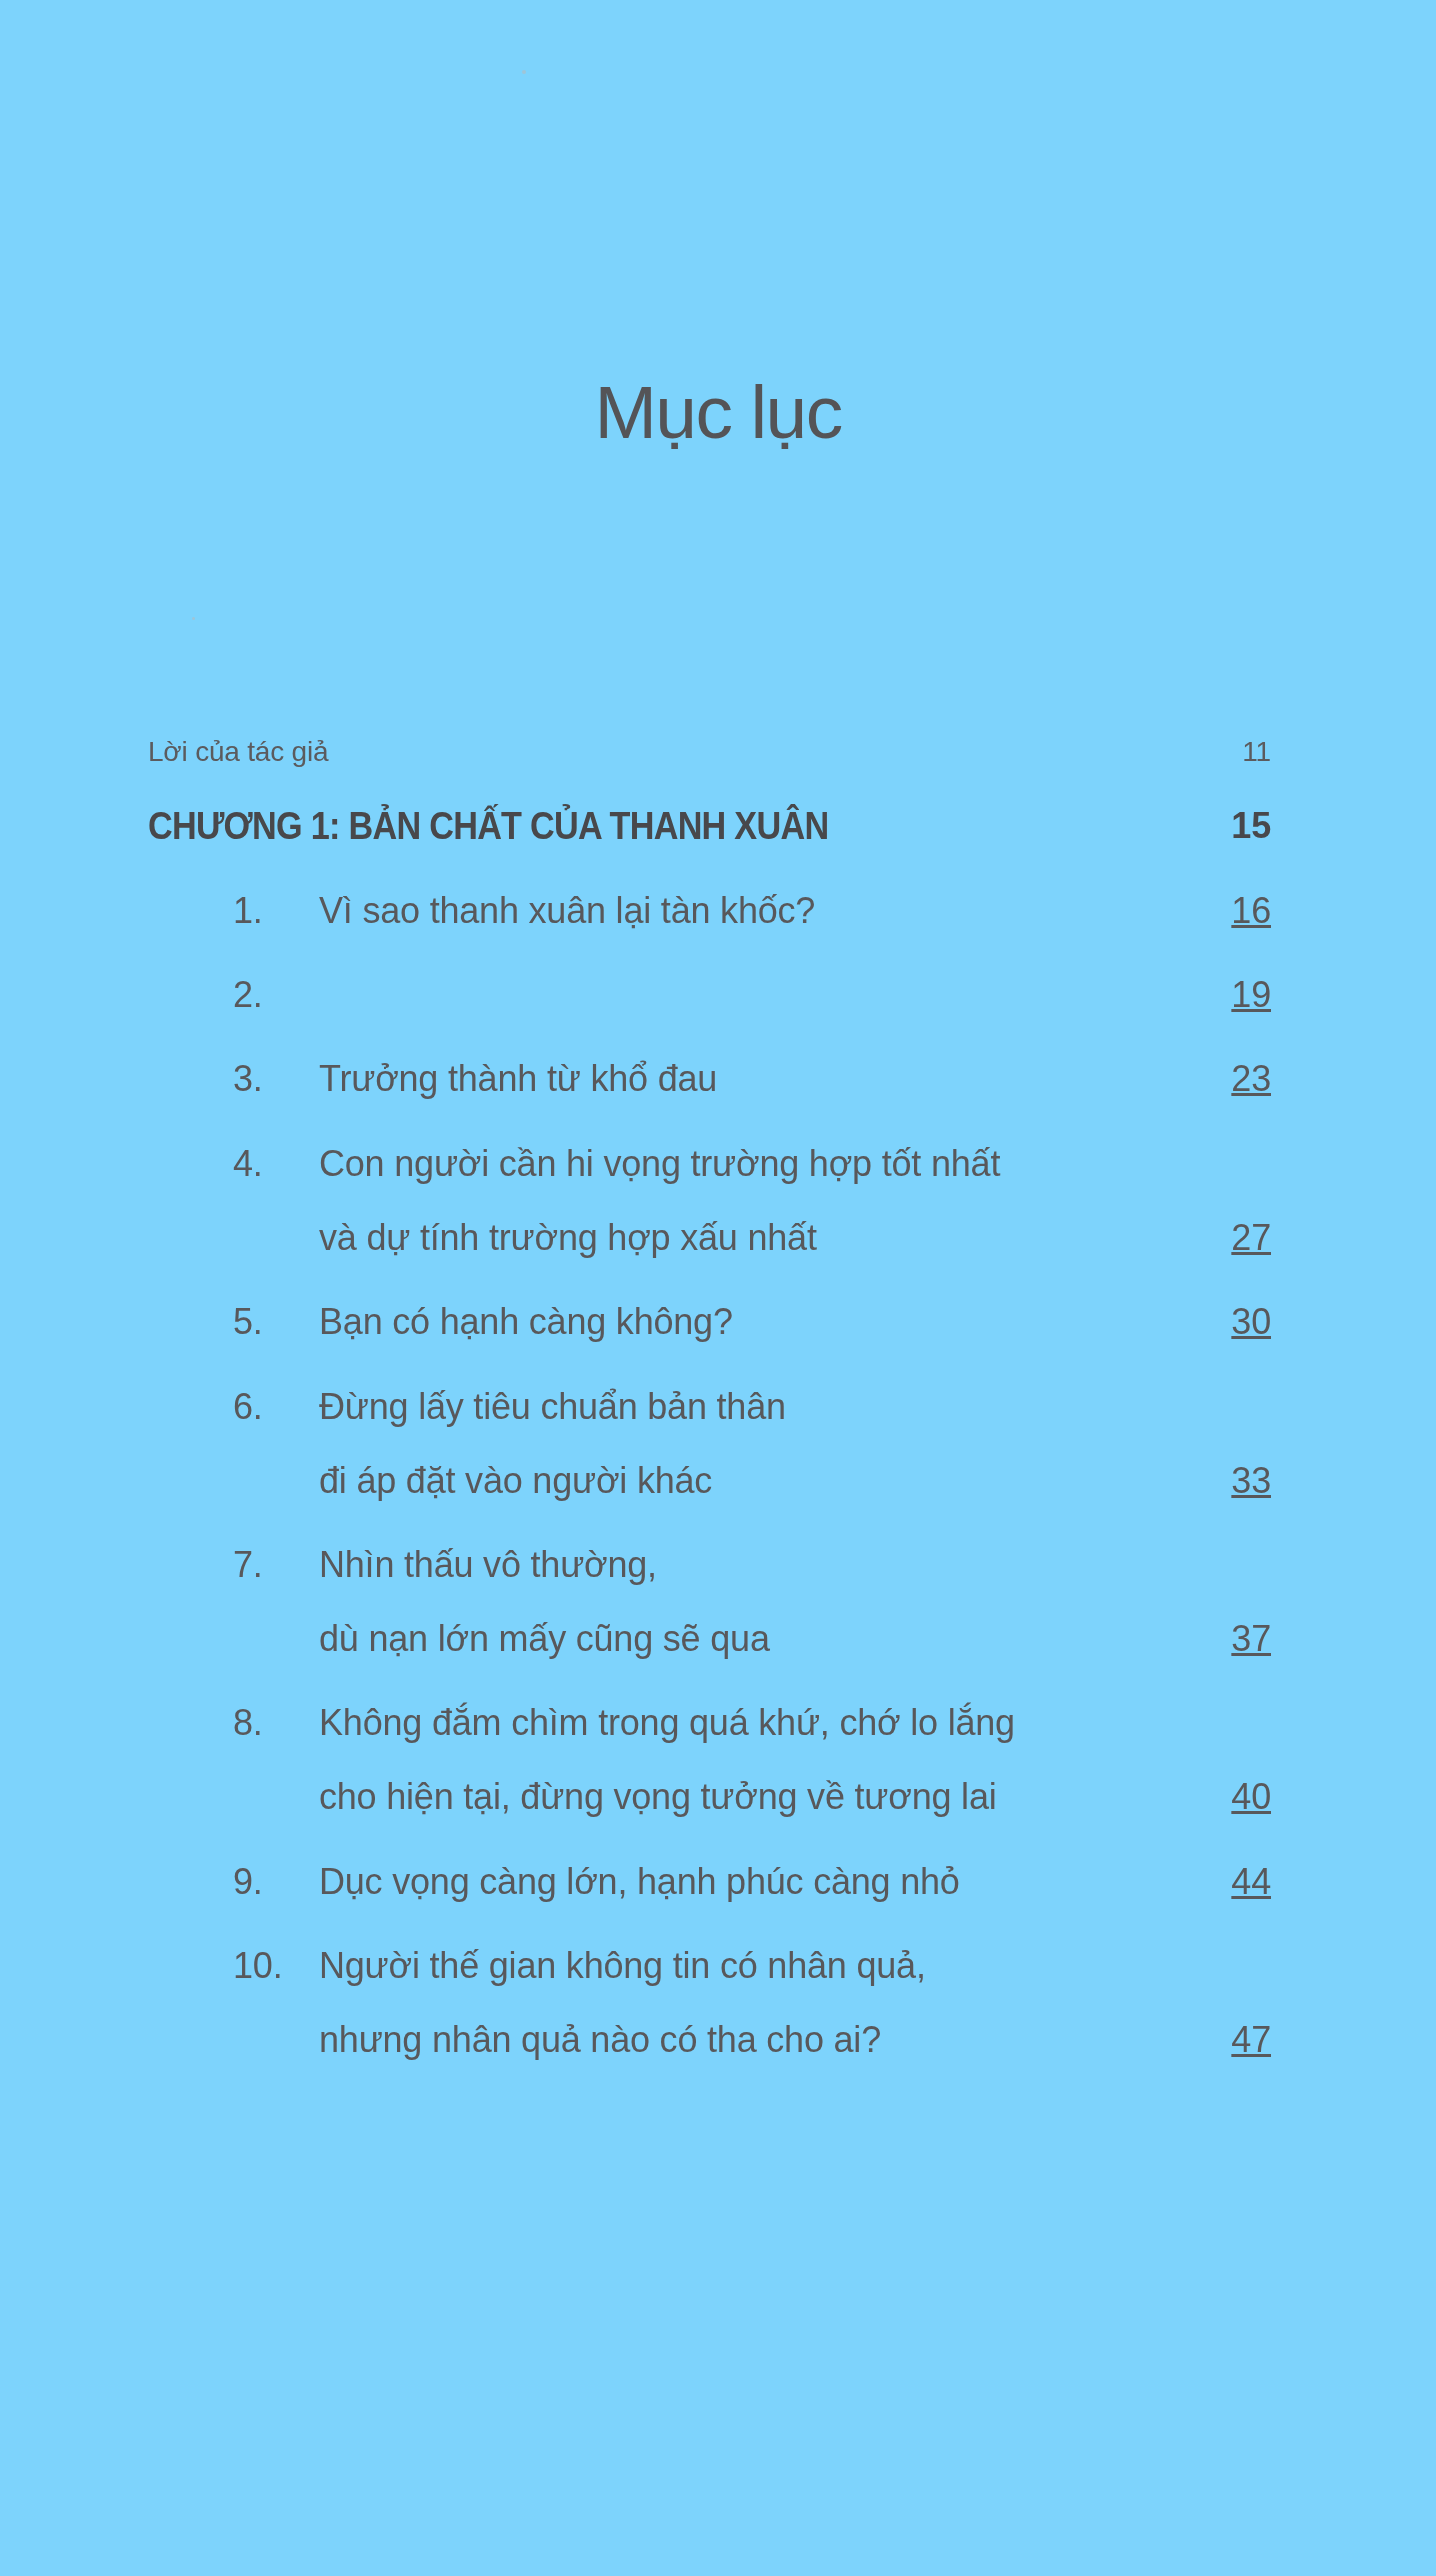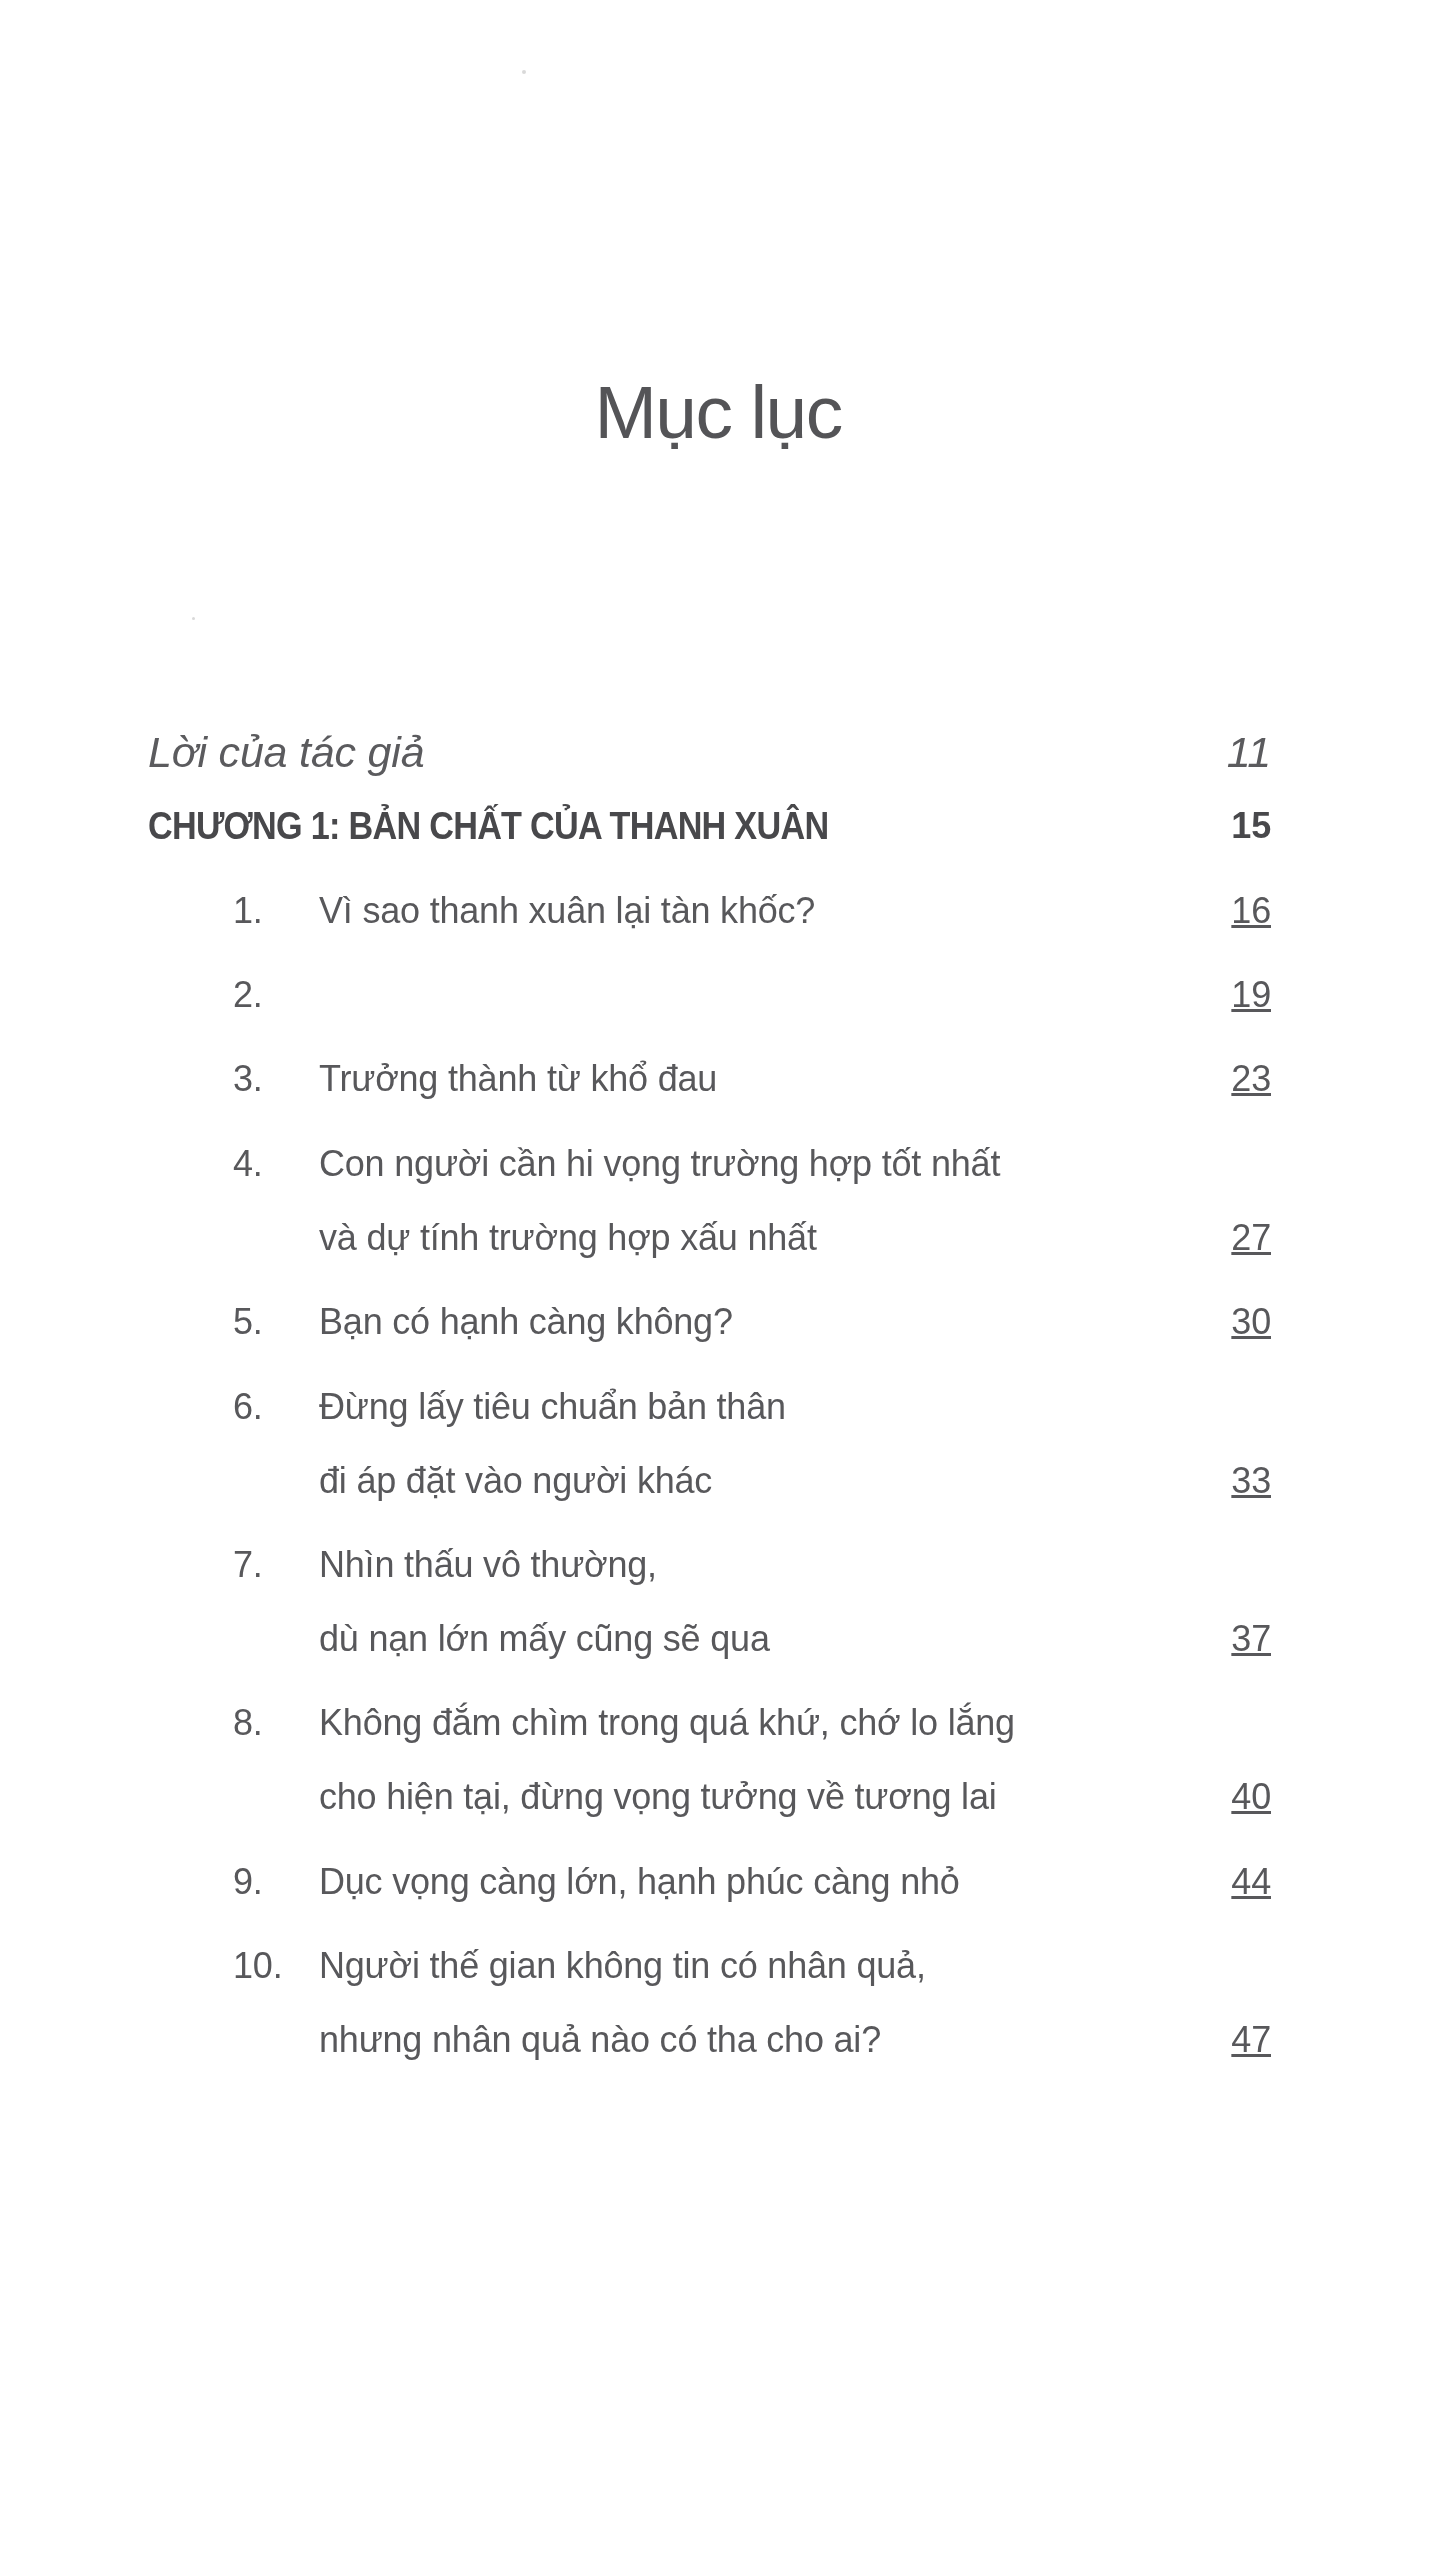--- a/index.html
+++ b/index.html
@@ -4,21 +4,21 @@
 <style>
   html, body {
     margin: 0;
     padding: 0;
     background: #e9e9e9;
   }
   .page {
     position: relative;
     width: 1436px;
     height: 2576px;
-    background: #ffffff;
+    background: #7dd3fc;
     font-family: "Liberation Sans", "DejaVu Sans", sans-serif;
     color: #58585b;
     overflow: hidden;
     margin: 0 auto;
   }
   
   .speck {
     position: absolute;
     background: #b9b9b9;
     border-radius: 50%;
@@ -51,22 +51,21 @@
     letter-spacing: -0.2px;
   }
   .pg {
     margin-left: auto;
     align-self: flex-end;
     white-space: nowrap;
   }
 
   .front .front-label,
   .front .pg {
-    font-style: italic;
-    font-size: 43px;
+    font-size: 28px;
     color: #5b5b5e;
   }
 
   .chapter .chapter-label {
     display: inline-block;
     font-weight: 700;
     font-size: 38px;
     letter-spacing: -0.8px;
     color: #48484b;
     transform: scaleX(0.90);

